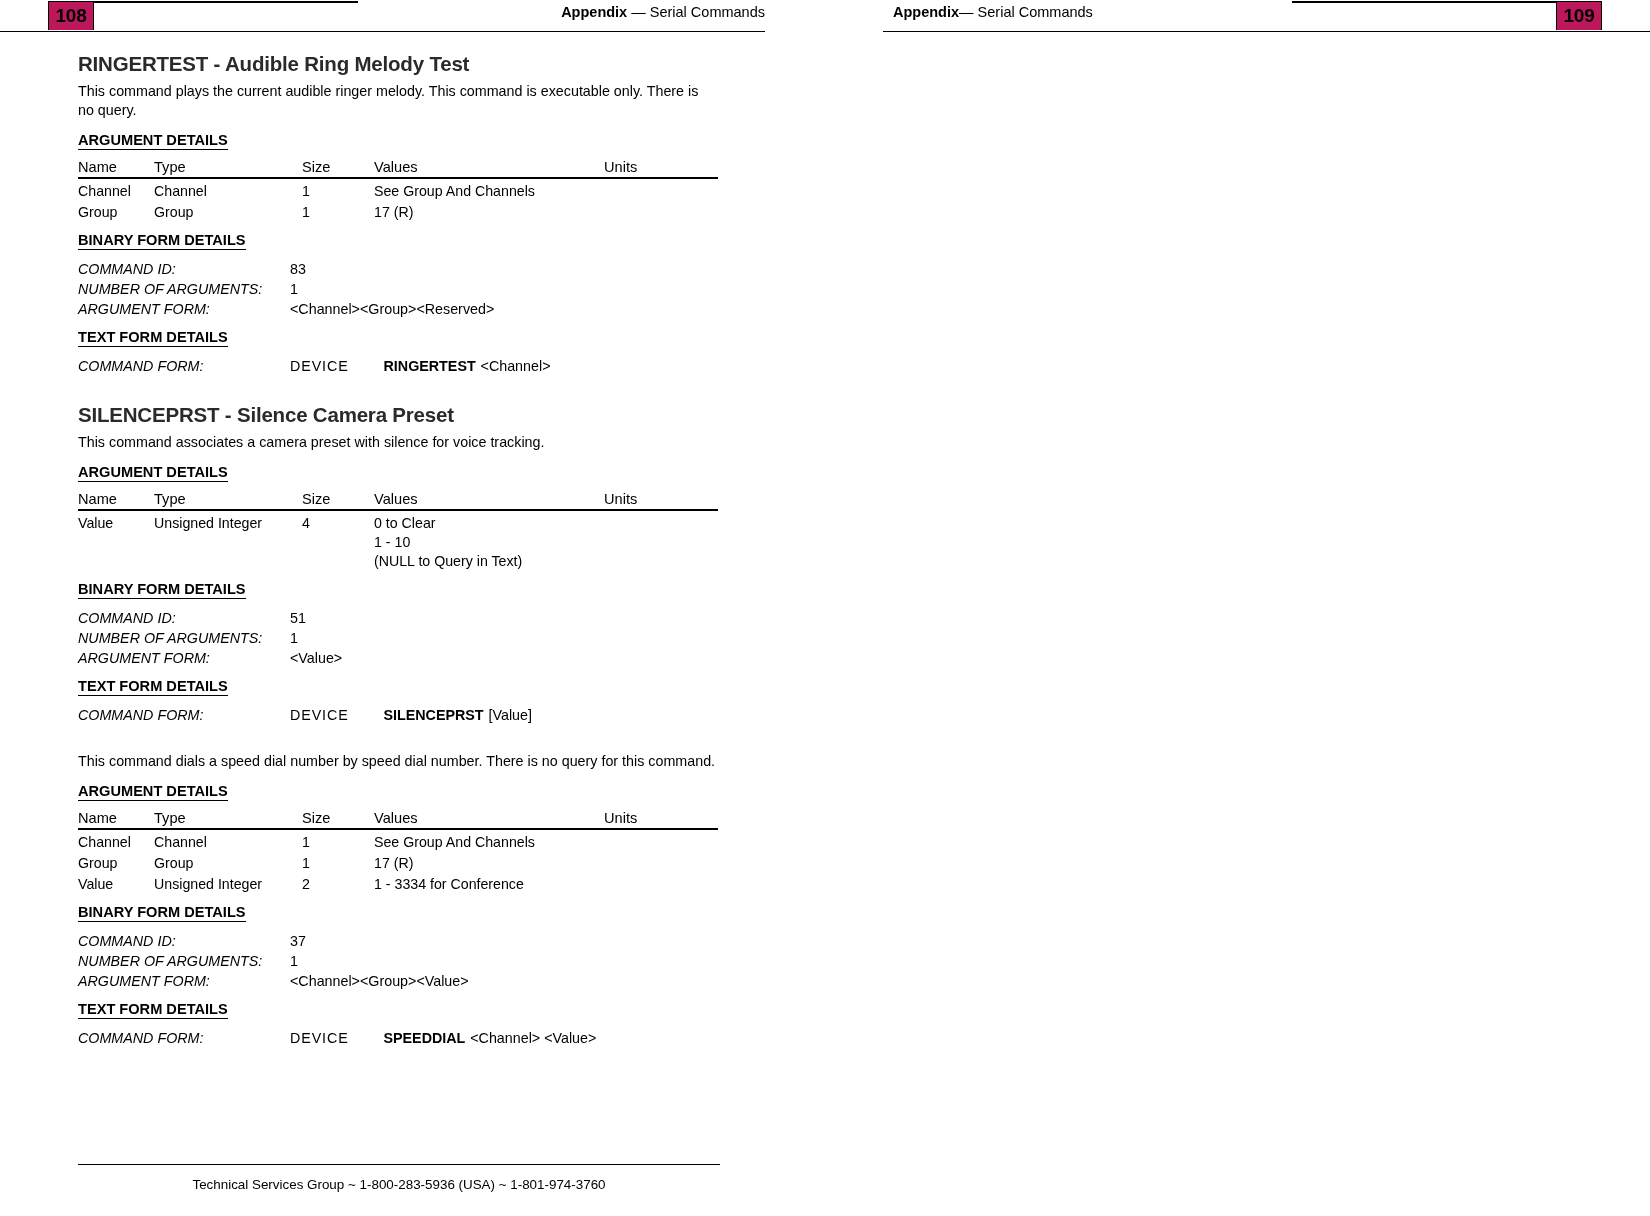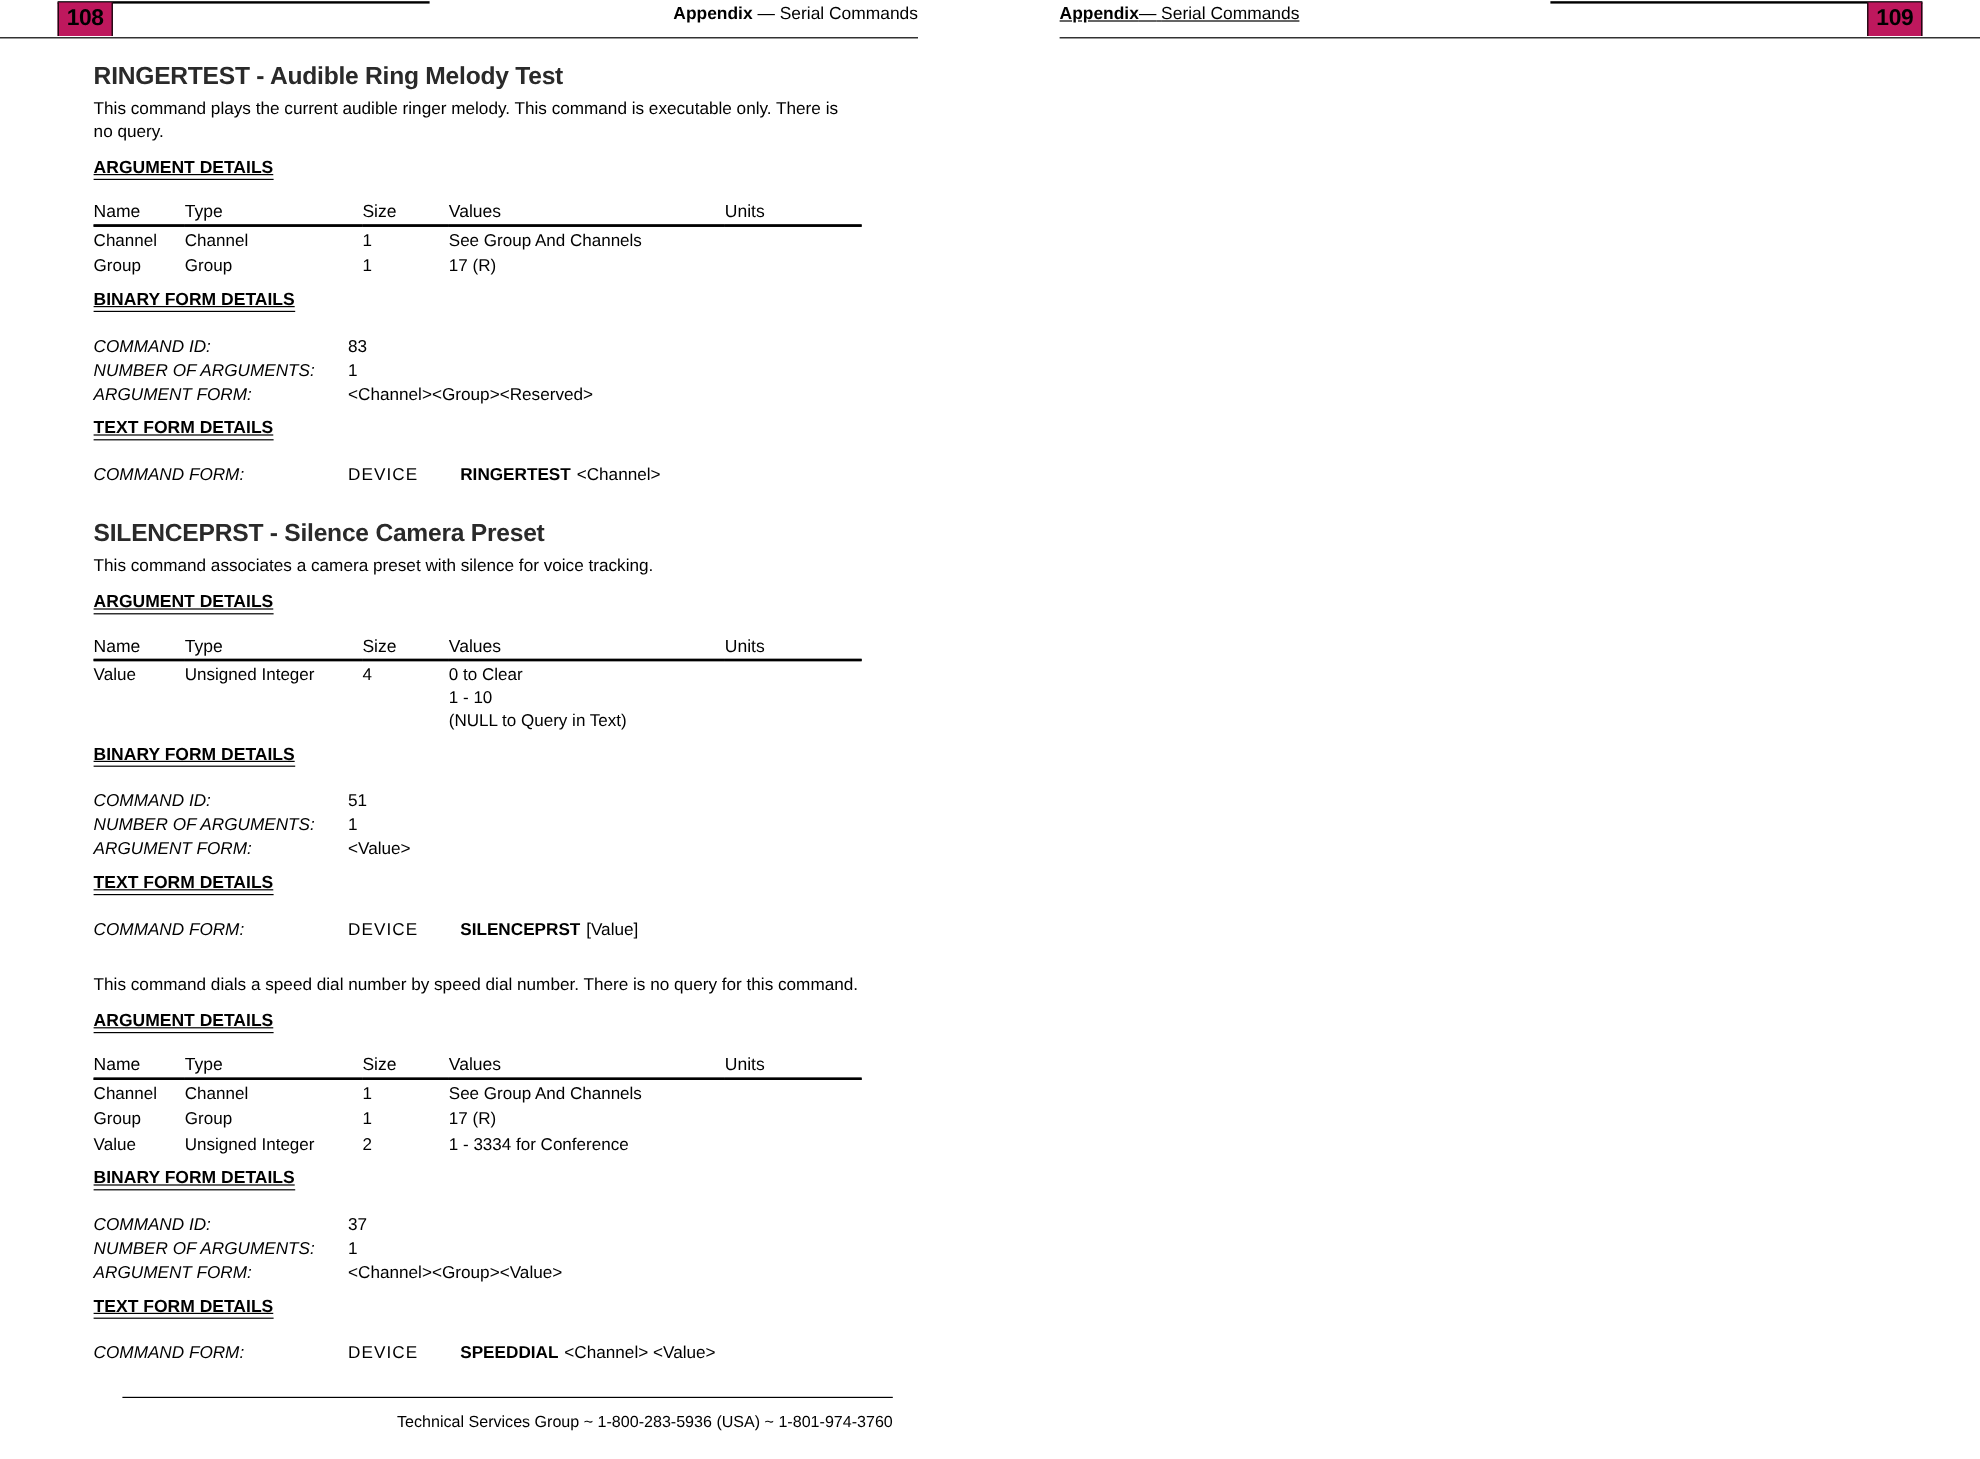--- a/index.html
+++ b/index.html
@@ -71,21 +71,21 @@
   
   .page-left .pagenum  { left: 48px; }
   .page-left .rule-top { left: 48px; width: 310px; top: 1px; }
   .page-left .rule-bot { left: 0px;  width: 765px; top: 31px; }
   .page-left .runhead-text { right: 60px; }
 
   
   .page-right .pagenum  { right: 48px; }
   .page-right .rule-top { right: 48px; width: 310px; top: 1px; }
   .page-right .rule-bot { left: 58px; width: 767px; top: 31px; }
-  .page-right .runhead-text { left: 58px; text-decoration: underline; }
+  .page-right .runhead-text { left: 68px; }
 
   
   .content {
     position: absolute;
     top: 52px;
     width: 642px;
   }
   .page-left .content  { left: 78px; }
 
   h2.cmd-title {
@@ -97,26 +97,25 @@
   }
   p.cmd-desc {
     font-size: 14.3px;
     line-height: 19px;
     margin: 0 0 11px 0;
     max-width: 640px;
   }
   .sec-label {
     font-size: 14.6px;
     font-weight: bold;
-    margin: 0 0 15px 0;
+    margin: 0 0 5px 0;
     display: inline-block;
     border-bottom: 1.6px solid #000;
     padding-bottom: 0px;
     line-height: 17px;
-    text-decoration: underline;
   }
   .sec-label-wrap { margin: 0 0 4px 0; }
 
   
   table.args {
     border-collapse: collapse;
     width: 640px;
     margin: 0 0 8px 0;
     font-size: 14.2px;
   }
@@ -174,21 +173,21 @@
   .arg-token { letter-spacing: 0px; text-align: right; }
   .gap-after { height: 18px; }
 
   
   .footer {
     position: absolute;
     bottom: 24px;
     width: 642px;
     font-size: 13.4px;
   }
-  .page-left .footer  { left: 78px; text-align: right; margin-left: 24px; }
+  .page-left .footer  { left: 78px; text-align: center; }
   .footer-rule {
     border-top: 1.6px solid #000;
     margin-bottom: 12px;
     height: 0;
   }
 </style>
 </head>
 <body>
 
 <div class="spread">

